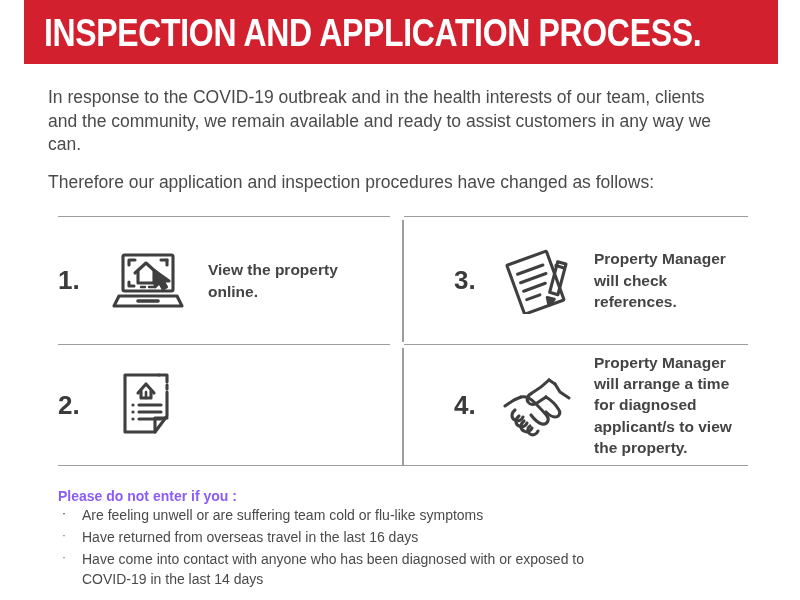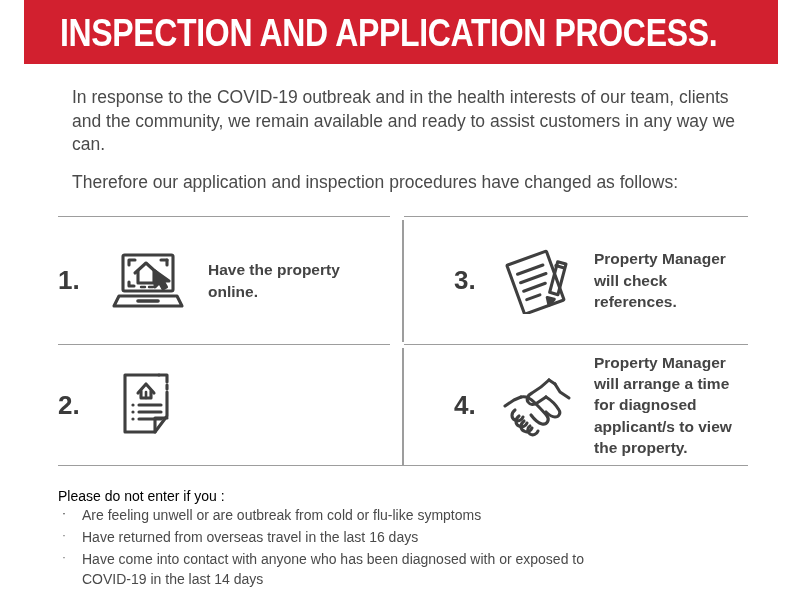--- a/index.html
+++ b/index.html
@@ -20,40 +20,40 @@
   
   .banner {
     position: absolute;
     left: 24px;
     top: 0;
     width: 754px;
     height: 64px;
     background: #d2202f;
     display: flex;
     align-items: center;
-    padding-left: 36px;
+    padding-left: 20px;
     box-sizing: border-box;
   }
   .banner-title {
     color: #ffffff;
     font-family: "Liberation Sans Narrow", "Liberation Sans", sans-serif;
     font-size: 39px;
     font-weight: 700;
     letter-spacing: -0.4px;
     text-transform: uppercase;
     transform: scaleX(0.82);
     transform-origin: left center;
     white-space: nowrap;
     line-height: 1;
   }
 
   
   .intro {
     position: absolute;
-    left: 72px;
+    left: 48px;
     top: 86px;
     width: 690px;
   }
   .intro p {
     margin: 0 0 14px 0;
     font-size: 17.5px;
     line-height: 1.35;
     color: #4a4a4a;
     font-weight: 400;
   }
@@ -128,22 +128,22 @@
 
   
   .notice {
     position: absolute;
     left: 58px;
     top: 488px;
     width: 700px;
   }
   .notice-title {
     font-size: 14px;
-    font-weight: 400;
-    color: #000000;
+    font-weight: 700;
+    color: #8b5cf6;
     margin-bottom: 0;
   }
   .notice-list {
     list-style: none;
     margin: 0;
     padding: 0;
   }
   .notice-list li {
     position: relative;
     padding-left: 24px;
@@ -192,21 +192,21 @@
 
         <line x1="30" y1="36" x2="34" y2="36" stroke-width="2.4"></line>
         <line x1="38" y1="36" x2="42" y2="36" stroke-width="2.4"></line>
 
         <path d="M44 20 L44 36 L48.5 31.5 L52 38 L55.5 36 L52 30 L58 30 Z" fill="#3f3f3f"></path>
 
         <path d="M8 45 L66 45 L71 55 L3 55 Z"></path>
         <line x1="27" y1="50" x2="47" y2="50" stroke-width="3.6"></line>
       </svg>
     </div>
-    <div class="step-text">Have the property online.</div>
+    <div class="step-text">View the property online.</div>
   </div>
 
   <div class="cell col-right row-top">
     <div class="step-num">3.</div>
     <div class="step-icon">
       <svg width="72" height="66" viewBox="0 0 72 66" fill="none" stroke="#3f3f3f" stroke-width="3.1" stroke-linecap="round" stroke-linejoin="round">
         <g transform="rotate(-20 36 33)">
 
           <rect x="13" y="8" width="42" height="52" rx="1"></rect>
 
@@ -280,21 +280,21 @@
 </div>
 
 <div class="notice">
   <div class="notice-title">Please do not enter if you :</div>
   <ul class="notice-list">
     <li>
       <span class="bullet">·</span>
     </li>
     <li>
       <span class="bullet">·</span>
-      <span>Are feeling unwell or are outbreak from cold or flu-like symptoms</span>
+      <span>Are feeling unwell or are suffering team cold or flu-like symptoms</span>
     </li>
     <li>
       <span class="bullet">·</span>
       <span>Have returned from overseas travel in the last 16 days</span>
     </li>
     <li>
       <span class="bullet">·</span>
       <span>Have come into contact with anyone who has been diagnosed with or exposed to COVID-19 in the last 14 days</span>
     </li>
   </ul>

